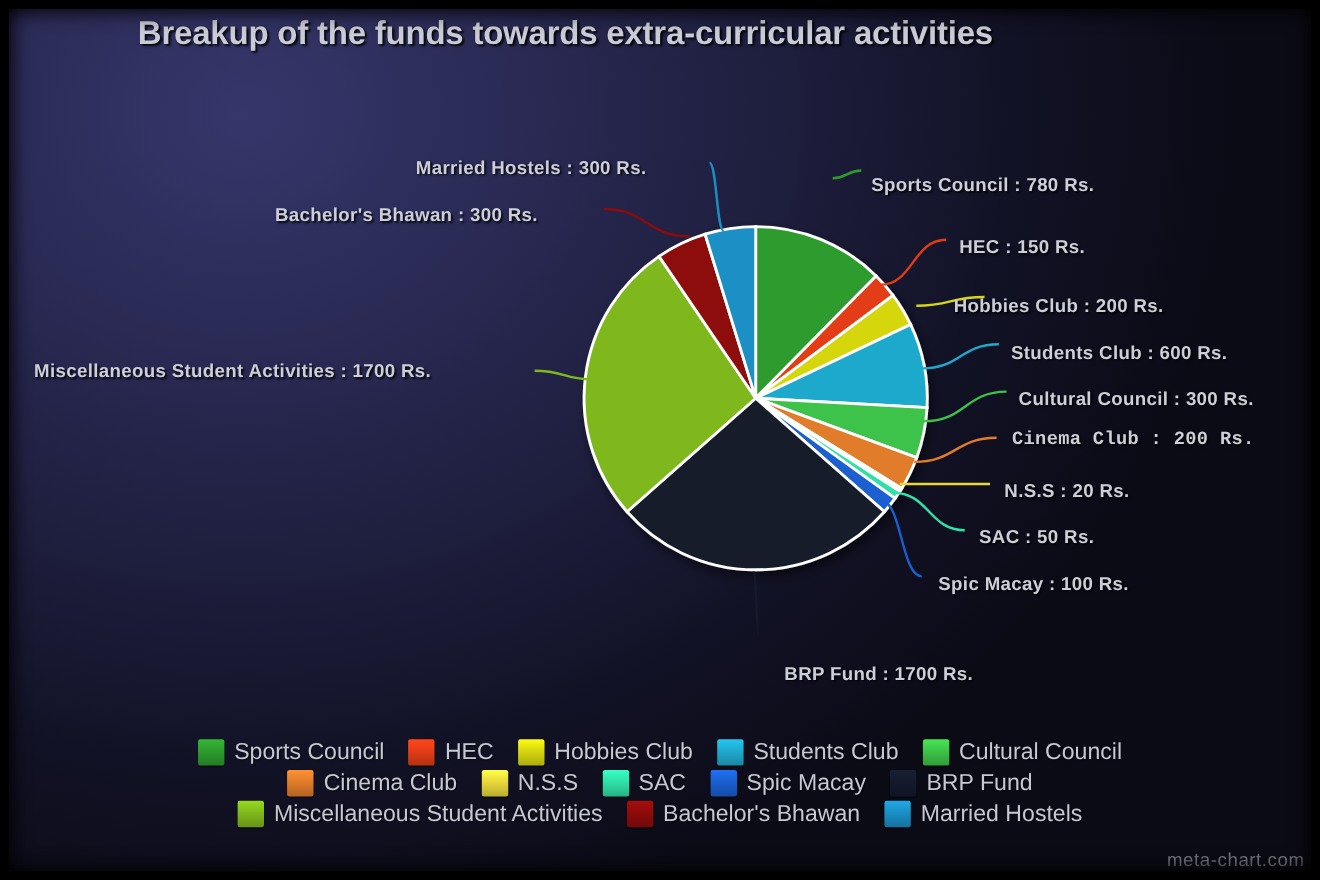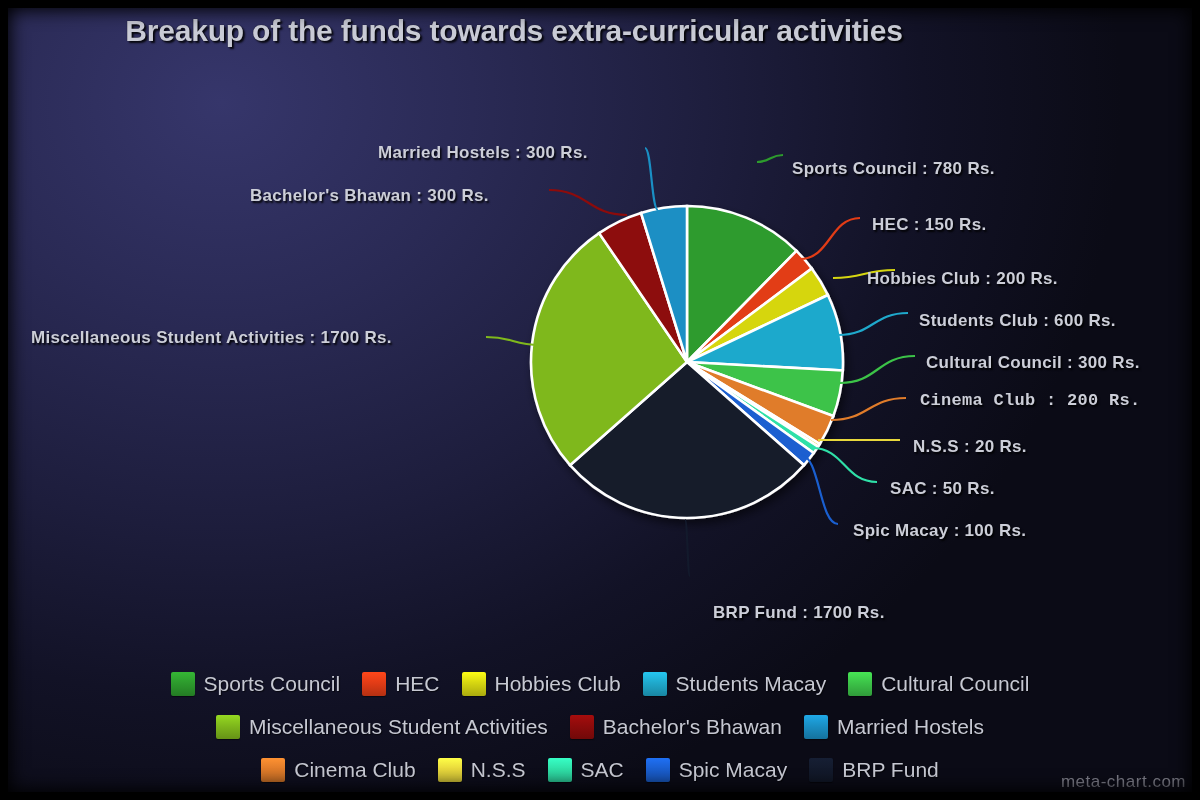--- a/index.html
+++ b/index.html
@@ -61,21 +61,21 @@
   .callout.left  { text-align: left; }
 
   
   #legend {
     position: absolute;
     left: 0; top: 672px;
     width: 1200px;
     display: flex;
     flex-direction: column;
     align-items: center;
-    gap: 19px;
+    gap: 4px;
   }
   .legend-row {
     display: flex;
     align-items: center;
     justify-content: center;
     gap: 22px;
   }
   .legend-item {
     display: flex;
     align-items: center;
@@ -176,61 +176,61 @@
         <div class="legend-item">
           <span class="swatch" style="background: linear-gradient(rgb(255, 71, 26), rgb(226, 60, 22) 45%, rgb(181, 48, 18));"></span>
           <span class="legend-label">HEC</span>
         </div>
         <div class="legend-item">
           <span class="swatch" style="background: linear-gradient(rgb(253, 253, 20), rgb(214, 214, 17) 45%, rgb(171, 171, 14));"></span>
           <span class="legend-label">Hobbies Club</span>
         </div>
         <div class="legend-item">
           <span class="swatch" style="background: linear-gradient(rgb(37, 199, 241), rgb(31, 169, 204) 45%, rgb(25, 135, 163));"></span>
-          <span class="legend-label">Students Macay</span>
+          <span class="legend-label">Students Club</span>
         </div>
         <div class="legend-item">
           <span class="swatch" style="background: linear-gradient(rgb(71, 230, 85), rgb(60, 195, 72) 45%, rgb(48, 156, 58));"></span>
           <span class="legend-label">Cultural Council</span>
         </div>
       </div>
       <div class="legend-row">
         <div class="legend-item">
+          <span class="swatch" style="background: linear-gradient(rgb(255, 146, 50), rgb(224, 124, 42) 45%, rgb(179, 99, 34));"></span>
+          <span class="legend-label">Cinema Club</span>
+        </div>
+        <div class="legend-item">
+          <span class="swatch" style="background: linear-gradient(rgb(255, 255, 71), rgb(232, 216, 60) 45%, rgb(186, 173, 48));"></span>
+          <span class="legend-label">N.S.S</span>
+        </div>
+        <div class="legend-item">
+          <span class="swatch" style="background: linear-gradient(rgb(55, 255, 198), rgb(47, 224, 168) 45%, rgb(38, 179, 134));"></span>
+          <span class="legend-label">SAC</span>
+        </div>
+        <div class="legend-item">
+          <span class="swatch" style="background: linear-gradient(rgb(31, 112, 245), rgb(26, 95, 208) 45%, rgb(21, 76, 166));"></span>
+          <span class="legend-label">Spic Macay</span>
+        </div>
+        <div class="legend-item">
+          <span class="swatch" style="background: linear-gradient(rgb(22, 31, 52), rgb(19, 26, 44) 45%, rgb(15, 21, 35));"></span>
+          <span class="legend-label">BRP Fund</span>
+        </div>
+      </div>
+      <div class="legend-row">
+        <div class="legend-item">
           <span class="swatch" style="background: linear-gradient(rgb(150, 217, 33), rgb(127, 184, 28) 45%, rgb(102, 147, 22));"></span>
           <span class="legend-label">Miscellaneous Student Activities</span>
         </div>
         <div class="legend-item">
           <span class="swatch" style="background: linear-gradient(rgb(166, 13, 13), rgb(141, 11, 11) 45%, rgb(113, 9, 9));"></span>
           <span class="legend-label">Bachelor's Bhawan</span>
         </div>
         <div class="legend-item">
           <span class="swatch" style="background: linear-gradient(rgb(31, 169, 231), rgb(26, 143, 196) 45%, rgb(21, 114, 157));"></span>
           <span class="legend-label">Married Hostels</span>
         </div>
       </div>
-      <div class="legend-row">
-        <div class="legend-item">
-          <span class="swatch" style="background: linear-gradient(rgb(255, 146, 50), rgb(224, 124, 42) 45%, rgb(179, 99, 34));"></span>
-          <span class="legend-label">Cinema Club</span>
-        </div>
-        <div class="legend-item">
-          <span class="swatch" style="background: linear-gradient(rgb(255, 255, 71), rgb(232, 216, 60) 45%, rgb(186, 173, 48));"></span>
-          <span class="legend-label">N.S.S</span>
-        </div>
-        <div class="legend-item">
-          <span class="swatch" style="background: linear-gradient(rgb(55, 255, 198), rgb(47, 224, 168) 45%, rgb(38, 179, 134));"></span>
-          <span class="legend-label">SAC</span>
-        </div>
-        <div class="legend-item">
-          <span class="swatch" style="background: linear-gradient(rgb(31, 112, 245), rgb(26, 95, 208) 45%, rgb(21, 76, 166));"></span>
-          <span class="legend-label">Spic Macay</span>
-        </div>
-        <div class="legend-item">
-          <span class="swatch" style="background: linear-gradient(rgb(22, 31, 52), rgb(19, 26, 44) 45%, rgb(15, 21, 35));"></span>
-          <span class="legend-label">BRP Fund</span>
-        </div>
-      </div>
     </div>
 
   <div id="watermark">meta-chart.com</div>
 
   <div id="vign"></div>
 </div>
 
 </body></html>

